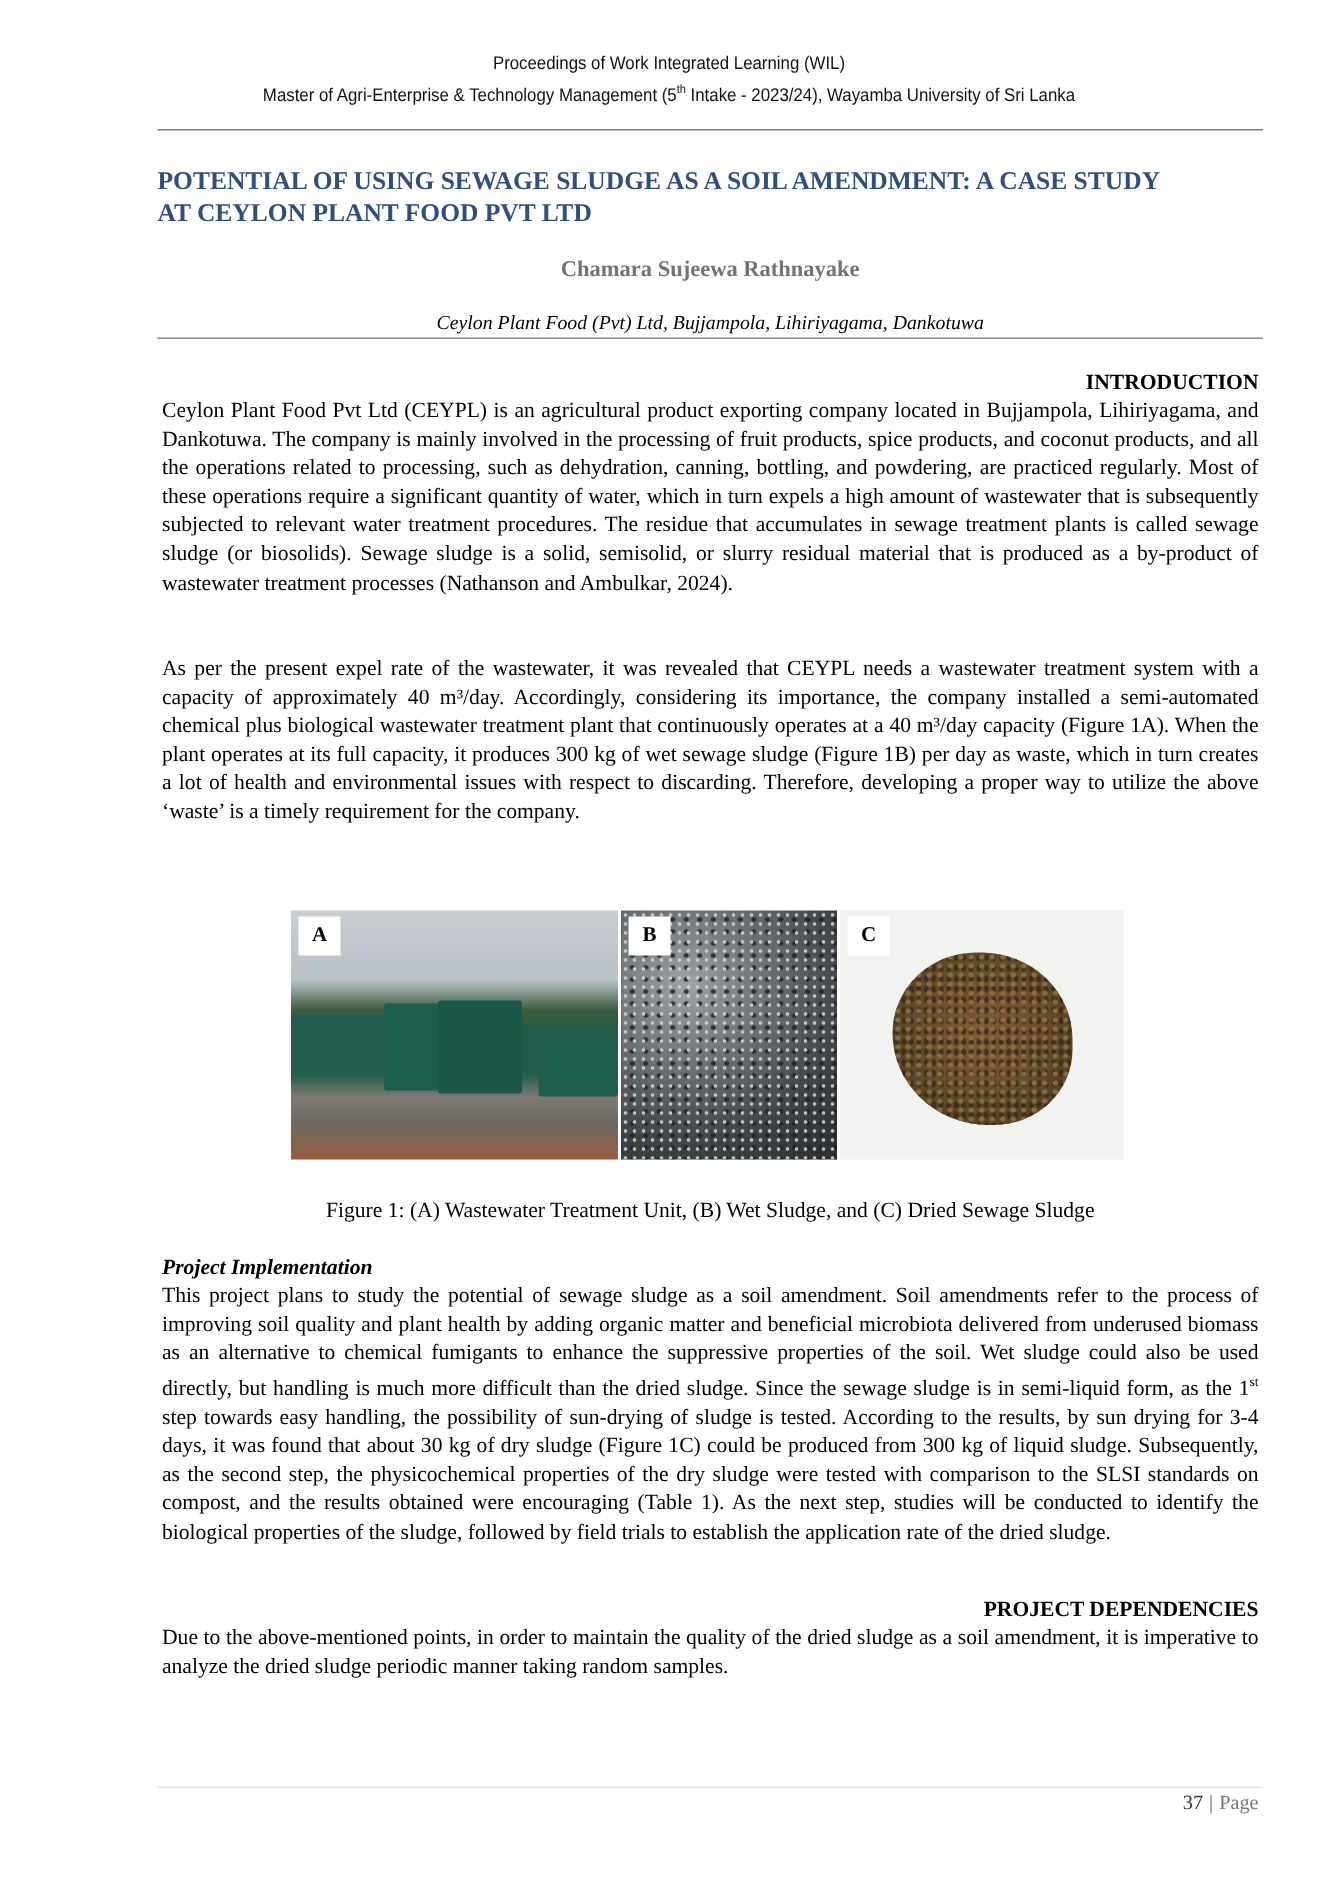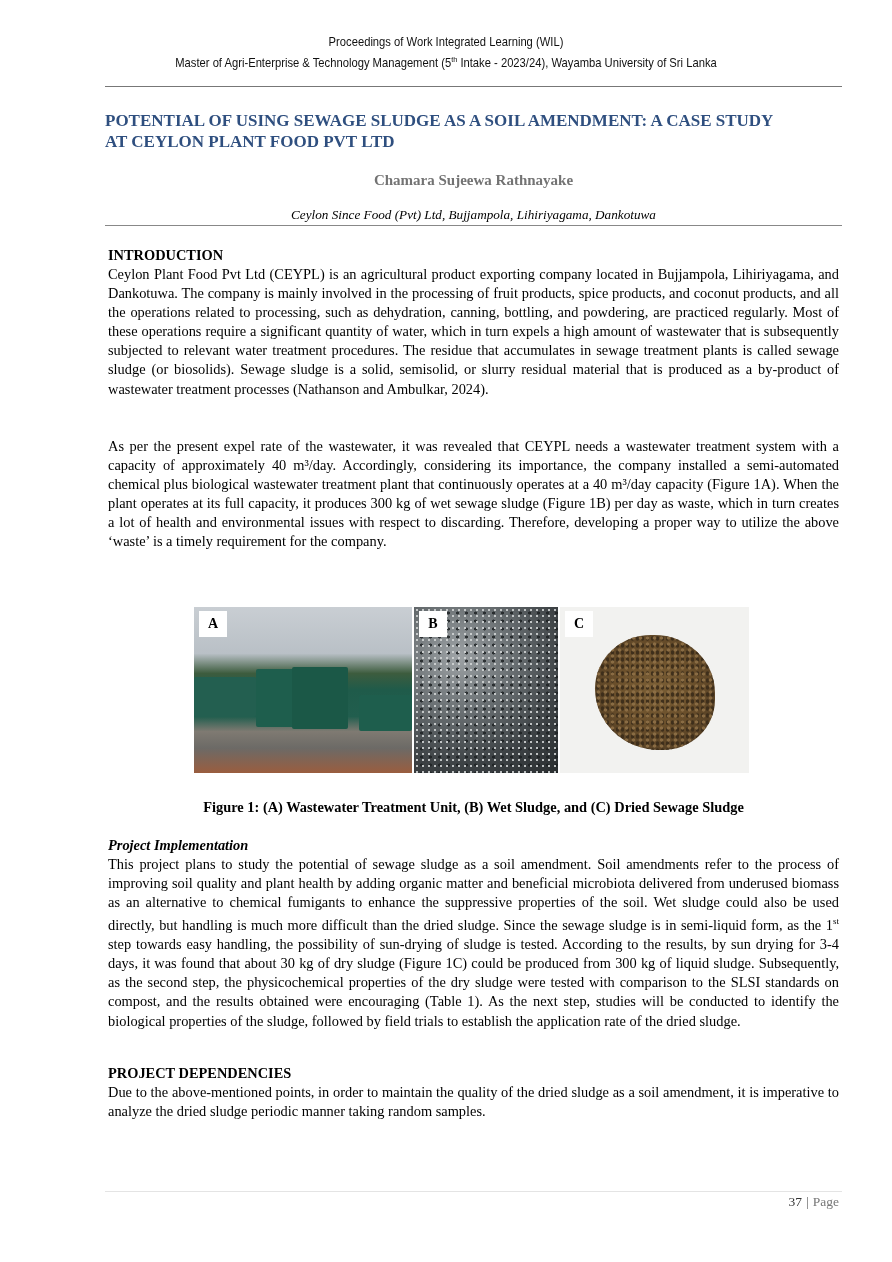--- a/index.html
+++ b/index.html
@@ -5,59 +5,59 @@
   html, body { margin: 0; padding: 0; background: #ffffff; }
   body { width: 892px; height: 1262px; position: relative; overflow: hidden; font-family: "Liberation Serif", serif; color: #000; }
   .running-header { position: absolute; top: 33px; left: 0; width: 892px; text-align: center; font-family: "Liberation Sans", sans-serif; font-size: 12.2px; line-height: 18px; color: #111; transform: scaleX(0.92); transform-origin: center; }
   .running-header sup { font-size: 8px; }
   .header-rule { position: absolute; top: 86px; left: 105px; width: 737px; height: 0; border-top: 1.4px solid #777; }
   .paper-title { position: absolute; top: 110px; left: 105px; width: 737px; font-weight: bold; font-size: 17px; line-height: 21px; color: #2f4f7f; }
   .author { position: absolute; top: 172px; left: 105px; width: 737px; text-align: center; font-weight: bold; font-size: 15px; color: #737373; }
   .affiliation { position: absolute; top: 207px; left: 105px; width: 737px; text-align: center; font-style: italic; font-size: 13.2px; }
   .affil-rule { position: absolute; top: 225px; left: 105px; width: 737px; border-top: 1.4px solid #888; }
   .section { position: absolute; left: 108px; width: 731px; font-size: 14.4px; line-height: 19.1px; }
-  .section h2 { margin: 0; font-size: 14.4px; font-weight: bold; line-height: 19px; }
+  .section h2 { margin: 0; font-size: 14.4px; font-weight: bold; line-height: 19px; text-align: right; }
   .section h3 { margin: 0; font-size: 14.4px; font-weight: bold; font-style: italic; line-height: 19px; }
   .section p { margin: 0; text-align: justify; }
   #intro { top: 246px; }
   #justification { top: 437px; }
   #implementation { top: 836px; }
   #dependencies { top: 1064px; }
   .figure { position: absolute; top: 607px; left: 194px; width: 555px; height: 166px; display: flex; gap: 2px; }
   .panel { position: relative; height: 166px; overflow: hidden; }
   .panel-a { width: 218px; background: linear-gradient(180deg, #c9ced3 0%, #b9c0c6 28%, #3d5c3e 40%, #1f5b4a 50%, #215e4e 66%, #7f7a72 75%, #6c6a66 85%, #9a5d3f 100%); }
   .panel-b { width: 144px; background: radial-gradient(circle at 30% 30%, #9ea3a6 0%, #6b7174 35%, #3d4245 70%, #2a2e30 100%); }
   .panel-c { width: 189px; background: #f2f2f0; }
   .panel-b::after { content: ""; position: absolute; left: 0; top: 0; right: 0; bottom: 0; background-image: radial-gradient(#d5d8d8 1px, transparent 1.5px), radial-gradient(#1e2224 1.4px, transparent 2px); background-size: 6px 6px, 9px 8px; background-position: 0 0, 3px 2px; opacity: 0.85; }
   .tank { position: absolute; background: #1e5e4d; border-radius: 2px; }
   .dirt { position: absolute; left: 35px; top: 28px; width: 120px; height: 115px; border-radius: 48% 52% 45% 55%; background: radial-gradient(circle at 50% 45%, #7a5e35 0%, #6a4f2b 45%, #5a4326 70%, #4d3a22 100%); }
   .dirt::after { content: ""; position: absolute; inset: 0; border-radius: inherit; background-image: radial-gradient(#8e7047 1.5px, transparent 2.2px), radial-gradient(#3b2c1a 1.2px, transparent 2px); background-size: 7px 6px, 5px 7px; opacity: 0.9; }
   .panel-label { position: absolute; top: 4px; left: 5px; width: 28px; height: 26px; background: #fff; font-weight: bold; font-size: 14px; line-height: 26px; text-align: center; z-index: 2; }
-  .fig-caption { position: absolute; top: 799px; left: 105px; width: 737px; text-align: center; font-weight: bold; font-size: 14.4px; }
+  .fig-caption { position: absolute; top: 799px; left: 105px; width: 737px; text-align: center; font-weight: normal; font-size: 14.4px; }
   .footer-rule { position: absolute; top: 1191px; left: 105px; width: 737px; border-top: 1px solid #e4e4e4; }
   .page-number { position: absolute; top: 1194px; right: 53px; font-size: 13.5px; color: #333; }
   .page-number .sep { color: #666; margin: 0 4px; }
   .page-number .word { color: #777; }
 </style>
 </head>
 <body>
 
 <div class="running-header">
   <div>Proceedings of Work Integrated Learning (WIL)</div>
   <div><span>Master of Agri-Enterprise &amp; Technology Management (5</span><sup>th</sup><span> Intake - 2023/24), Wayamba University of Sri Lanka</span></div>
 </div>
 <div class="header-rule"></div>
 
 <div class="paper-title">
   <div>POTENTIAL OF USING SEWAGE SLUDGE AS A SOIL AMENDMENT: A CASE STUDY</div>
   <div>AT CEYLON PLANT FOOD PVT LTD</div>
 </div>
 
 <div class="author">Chamara Sujeewa Rathnayake</div>
-<div class="affiliation">Ceylon Since Food (Pvt) Ltd, Bujjampola, Lihiriyagama, Dankotuwa</div>
+<div class="affiliation">Ceylon Plant Food (Pvt) Ltd, Bujjampola, Lihiriyagama, Dankotuwa</div>
 <div class="affil-rule"></div>
 
 <div class="section" id="intro">
   <h2>INTRODUCTION</h2>
   <p>Ceylon Plant Food Pvt Ltd (CEYPL) is an agricultural product exporting company located in Bujjampola, Lihiriyagama, and Dankotuwa. The company is mainly involved in the processing of fruit products, spice products, and coconut products, and all the operations related to processing, such as dehydration, canning, bottling, and powdering, are practiced regularly. Most of these operations require a significant quantity of water, which in turn expels a high amount of wastewater that is subsequently subjected to relevant water treatment procedures. The residue that accumulates in sewage treatment plants is called sewage sludge (or biosolids). Sewage sludge is a solid, semisolid, or slurry residual material that is produced as a by-product of wastewater treatment processes (Nathanson and Ambulkar, 2024).</p>
 </div>
 
 <div class="section" id="justification">
   <p>As per the present expel rate of the wastewater, it was revealed that CEYPL needs a wastewater treatment system with a capacity of approximately 40 m³/day. Accordingly, considering its importance, the company installed a semi-automated chemical plus biological wastewater treatment plant that continuously operates at a 40 m³/day capacity (Figure 1A). When the plant operates at its full capacity, it produces 300 kg of wet sewage sludge (Figure 1B) per day as waste, which in turn creates a lot of health and environmental issues with respect to discarding. Therefore, developing a proper way to utilize the above ‘waste’ is a timely requirement for the company.</p>
 </div>

